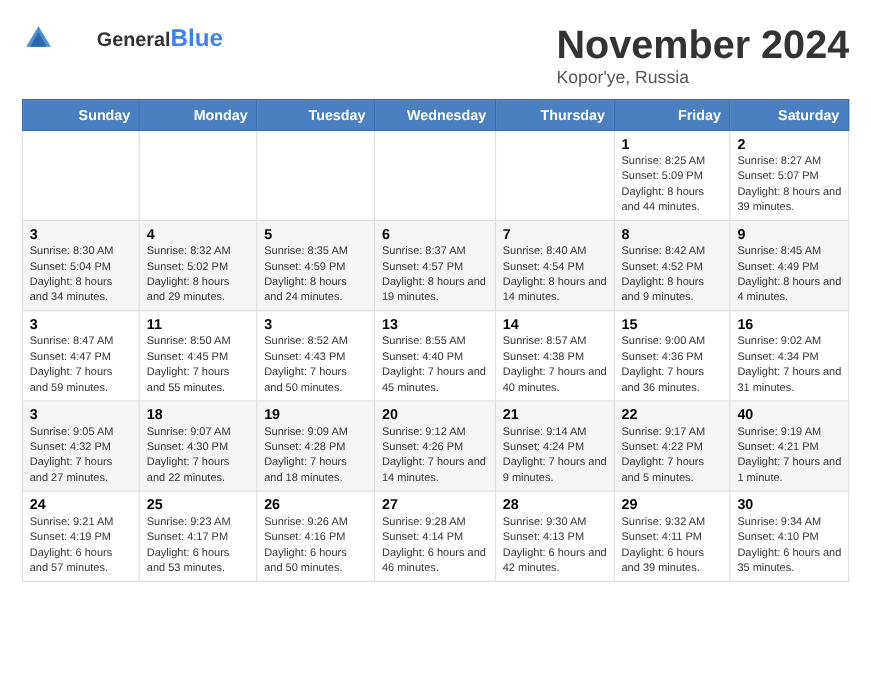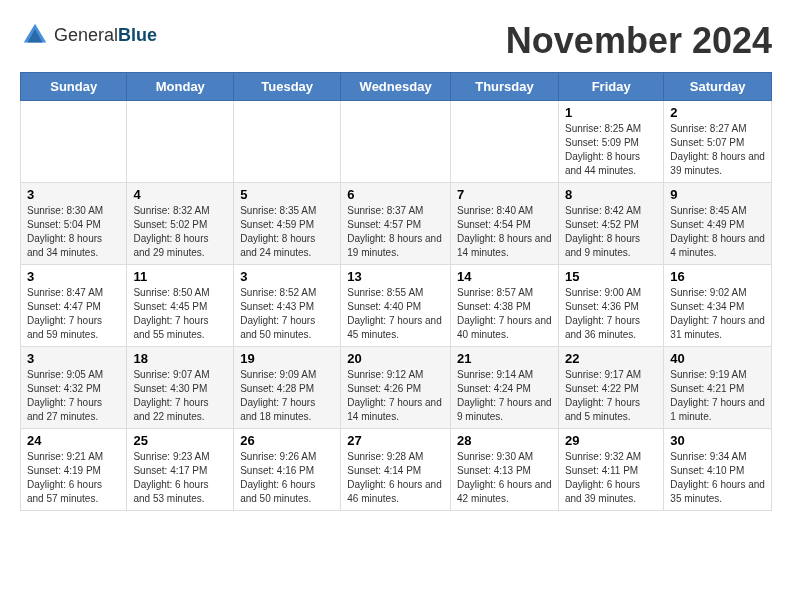--- a/index.html
+++ b/index.html
@@ -16,27 +16,28 @@
       align-items: flex-start;
       margin-bottom: 10px;
     }
     .logo {
       display: flex;
       align-items: center;
       gap: 4px;
     }
     .logo-text-general {
       font-size: 18px;
-      font-weight: normal;
+      font-weight: bold;
       color: #333;
+      margin-left: 34px;
     }
     .logo-text-blue {
-      font-size: 18px;
-      font-weight: bold;
-      color: #0c4a6e;
+      font-size: 22px;
+      font-weight: bold;
+      color: #3b82f6;
     }
     .logo-icon {
       width: 30px;
       height: 30px;
     }
     .title-area {
       text-align: left;
     }
     .month-title {
       font-size: 36px;
@@ -48,21 +49,21 @@
       color: #555;
     }
     .calendar {
       width: 100%;
       border-collapse: collapse;
       border: 1px solid #ccc;
     }
     .calendar th {
       background-color: #4a7fc1;
       color: #fff;
-      text-align: center;
+      text-align: right;
       padding: 6px 8px;
       font-size: 13px;
       border: 1px solid #3a6aaa;
     }
     .calendar td {
       vertical-align: top;
       padding: 4px 6px;
       border: 1px solid #ddd;
       width: 113px;
       min-height: 80px;
@@ -95,20 +96,21 @@
     <svg class="logo-icon" viewBox="0 0 40 40" xmlns="http://www.w3.org/2000/svg">
       <polygon points="20,5 35,30 5,30" fill="#4a90d9"></polygon>
       <polygon points="20,12 30,30 10,30" fill="#2a6aaa"></polygon>
     </svg>
     <div>
       <span class="logo-text-general">General</span><span class="logo-text-blue">Blue</span>
     </div>
   </div>
   <div class="title-area">
     <div class="month-title">November 2024</div>
+    <div class="location-title">Kopor'ye, Russia</div>
   </div>
 </div>
 
 <table class="calendar">
   <thead>
     <tr>
     <th>Sunday</th>
         <th>Monday</th>
         <th>Tuesday</th>
         <th>Wednesday</th>

